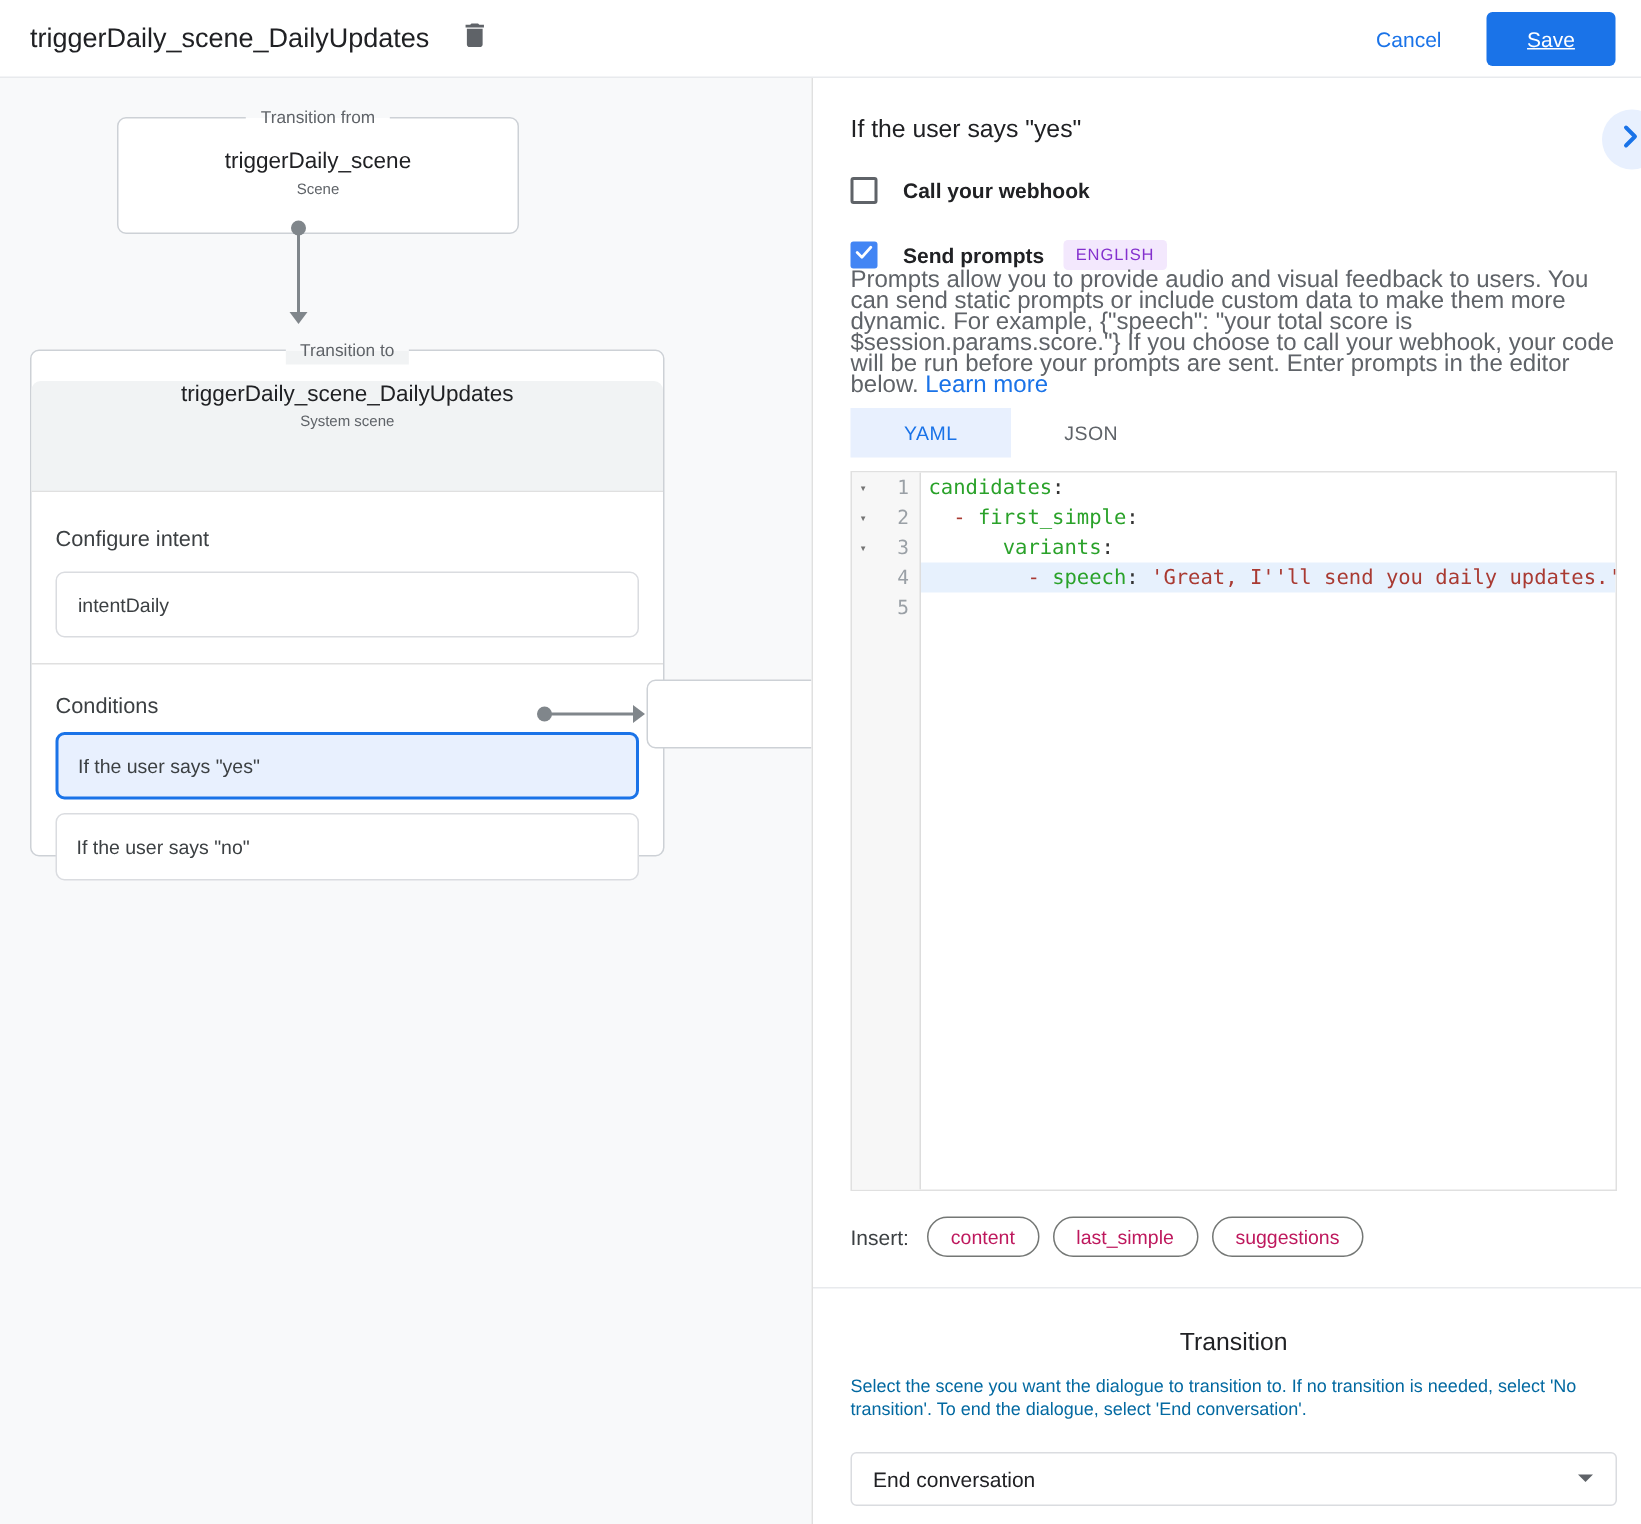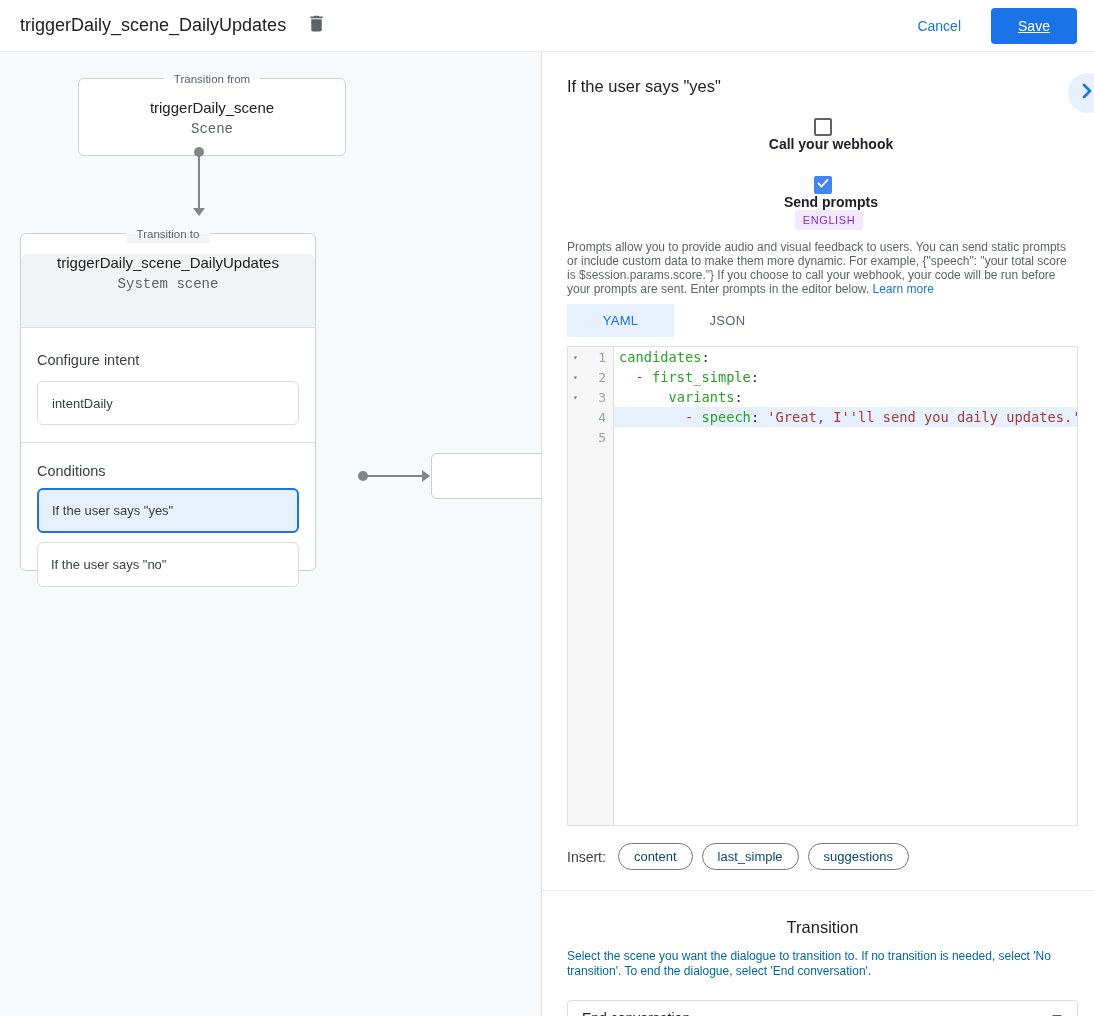--- a/index.html
+++ b/index.html
@@ -20,30 +20,30 @@
   
   .canvas { position:absolute; left:0; top:52px; width:541px; bottom:0; background:#f8f9fa; overflow:hidden; }
   .node { position:absolute; border:1px solid #cdd1d6; border-radius:6px; background:#fff; }
   .legend { position:absolute; top:-9px; left:50%; transform:translateX(-50%); font-size:11.5px;
             color:#5f6368; padding:0 10px; white-space:nowrap; line-height:18px; }
   .legend-from { background:linear-gradient(to bottom,#f8f9fa 50%,#ffffff 50%); }
   .legend-to   { background:linear-gradient(to bottom,#f8f9fa 50%,#f1f3f4 50%); }
 
   .from-node { left:78px; top:26px; width:268px; height:78px; text-align:center; }
   .node-title { font-size:15px; color:#202124; margin-top:20px; }
-  .node-sub { font-size:14px; color:#5f6368; margin-top:5px;font-family:Liberation Mono, monospace; }
+  .node-sub { font-size:10px; color:#5f6368; margin-top:5px; }
 
   .vconn-dot { position:absolute; left:194px; top:95px; width:10px; height:10px; border-radius:50%;
                background:#80868b; }
   .vconn-line { position:absolute; left:198px; top:102px; width:2px; height:54px; background:#80868b; }
   .vconn-arrow { position:absolute; left:193px; top:156px; width:0; height:0;
                  border-left:6px solid transparent; border-right:6px solid transparent;
                  border-top:8px solid #80868b; }
 
-  .to-node { left:20px; top:181px; width:296px; height:338px; background:#fff; }
+  .to-node { left:20px; top:181px; width:423px; height:338px; background:#fff; }
   .to-header { background:#f1f3f4; border-bottom:1px solid #e0e0e0; border-radius:6px 6px 0 0;
                height:74px; text-align:center; }
   .to-body { padding:0 16px;margin-top:16px; }
   .section-heading { font-size:14.5px; color:#3c4043; }
   .intent-heading { margin-top:24px; }
   .intent-box { margin-top:13px; height:44px; border:1px solid #dadce0; border-radius:6px;
                 background:#fff; display:flex; align-items:center; padding-left:14px;
                 font-size:13px; color:#3c4043; }
   .to-divider { border-top:1px solid #e0e0e0; margin:17px -16px 0 -16px; }
   .cond-heading { margin-top:20px; }
@@ -60,29 +60,29 @@
                  border-top:6px solid transparent; border-bottom:6px solid transparent;
                  border-left:8px solid #80868b; }
   .stub-node { left:431px; top:401px; width:140px; height:46px; }
 
   
   .panel { position:absolute; left:541px; top:52px; right:0; bottom:0; background:#fff;
            border-left:1px solid #e0e0e0; padding:0 16px 0 25px; }
   .panel-title { margin-top:25px; font-size:16.5px; color:#202124; }
   .expand-btn { position:absolute; right:-14px; top:21px; width:40px; height:40px; border-radius:50%;
                 background:#e8f0fe; display:flex; align-items:center; cursor:pointer; padding-left:7px; }
-  .cb-row { display:flex; align-items:center; margin-top:22px;flex-direction:column; }
+  .cb-row { display:flex; align-items:center; margin-top:22px; }
   .cb-row2 { margin-top:24px; }
   .checkbox { width:18px; height:18px; border-radius:2px; flex:none; cursor:pointer; }
   .cb-off { border:2px solid #5f6368; background:#fff; }
   .cb-on { background:#4285f4; display:flex; align-items:center; justify-content:center; }
   .cb-label { margin-left:17px; font-size:14px; font-weight:700; color:#202124; }
   .lang-badge { margin-left:13px; background:#f3e8fd; color:#8430ce; font-size:11px; font-weight:500;
                 letter-spacing:0.6px; padding:4px 8px; border-radius:3px; }
-  .desc { margin-top:10px; font-size:12px; line-height:14px; color:#5f6368; }
+  .desc { font-size:16px; line-height:14px; color:#5f6368; }
   .link { color:#1a73e8; cursor:pointer; }
 
   .tabs { margin-top:8px; display:flex; height:33px; }
   .tab { width:107px; display:flex; align-items:center; justify-content:center; font-size:13px;
          font-weight:500; letter-spacing:0.3px; color:#5f6368; cursor:pointer; }
   .tab-active { background:#e8f0fe; color:#1a73e8; }
 
   .editor { margin-top:9px; height:480px; border:1px solid #e0e0e0; display:flex; background:#fff;
             font-family:"DejaVu Sans Mono","Liberation Mono",monospace; }
   .gutter { width:46px; background:#f7f7f7; border-right:1px solid #ddd; flex:none; }
@@ -93,21 +93,21 @@
   .cline { height:20px; line-height:20px; white-space:pre; font-size:13.7px; padding-left:5px; }
   .cline.hl { background:#e7f1fd; }
   .tk-k { color:#2aa22a; }
   .tk-d { color:#a93a32; }
   .tk-s { color:#a93a32; }
   .tk-p { color:#333; }
 
   .insert-row { margin-top:17px; display:flex; align-items:center; }
   .insert-label { font-size:14px; color:#3c4043; margin-right:12px; }
   .chip { border:1px solid #747775; border-radius:16px; padding:5px 15px; font-size:13px;
-          color:#0c4a6e; margin-right:9px; cursor:pointer; background:#fff; }
+          color:#be185d; margin-right:9px; cursor:pointer; background:#fff; }
 
   .panel-divider { margin:20px -16px 0 -25px; border-top:1px solid #e8eaed; }
   .transition-heading { margin-top:27px; font-size:16.5px; color:#202124;text-align:center; }
   .tdesc { margin-top:12px; font-size:12px; line-height:15px; color:#0369a1; }
   .dropdown { margin-top:21px; height:36px; border:1px solid #dadce0; border-radius:4px;
               display:flex; align-items:center; justify-content:space-between;
               padding:0 8px 0 14px; font-size:14px; color:#202124; cursor:pointer; }
 </style>
 </head>
 <body>

